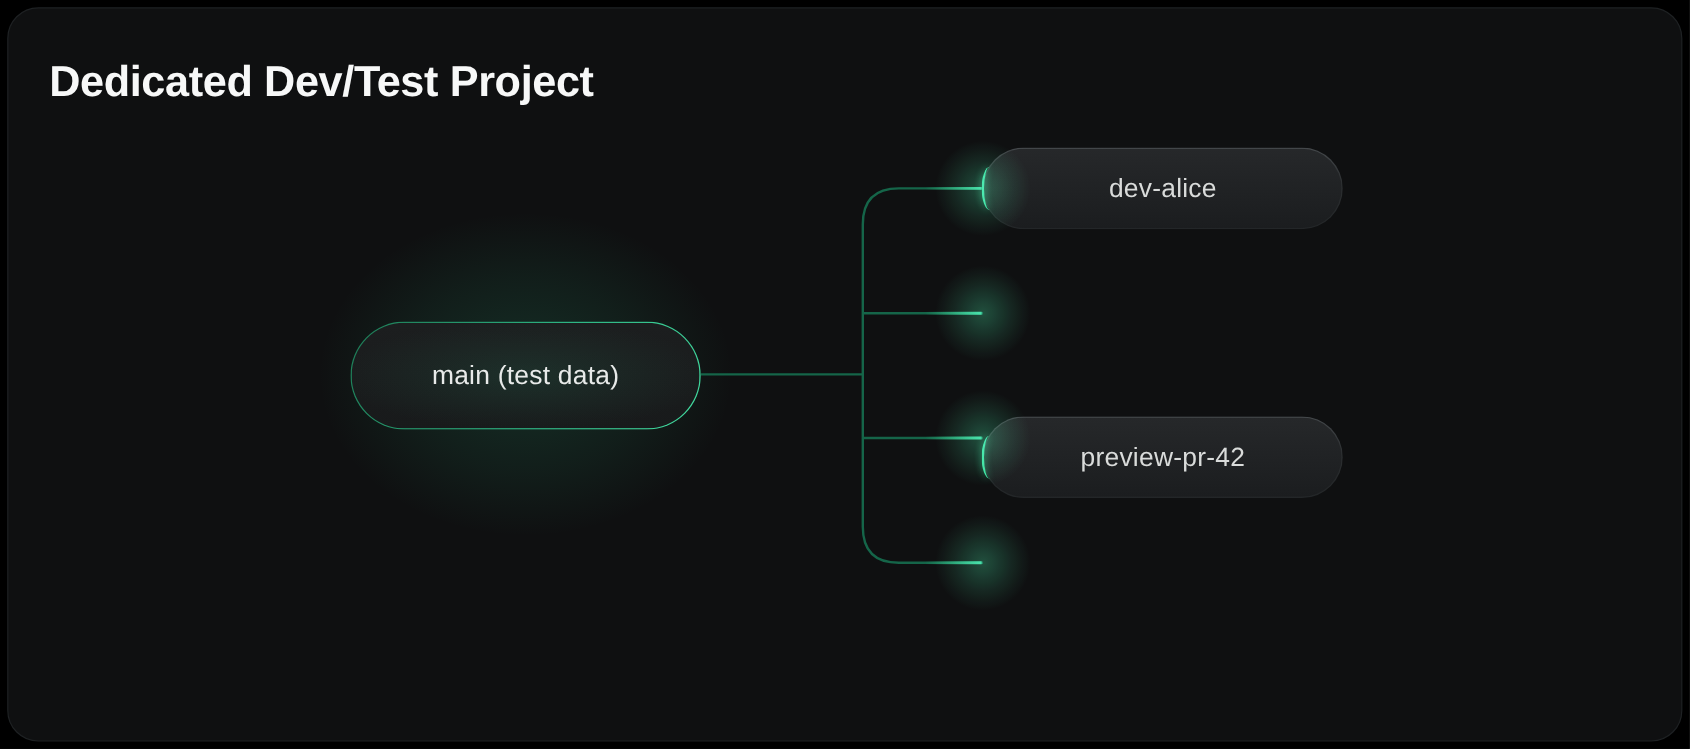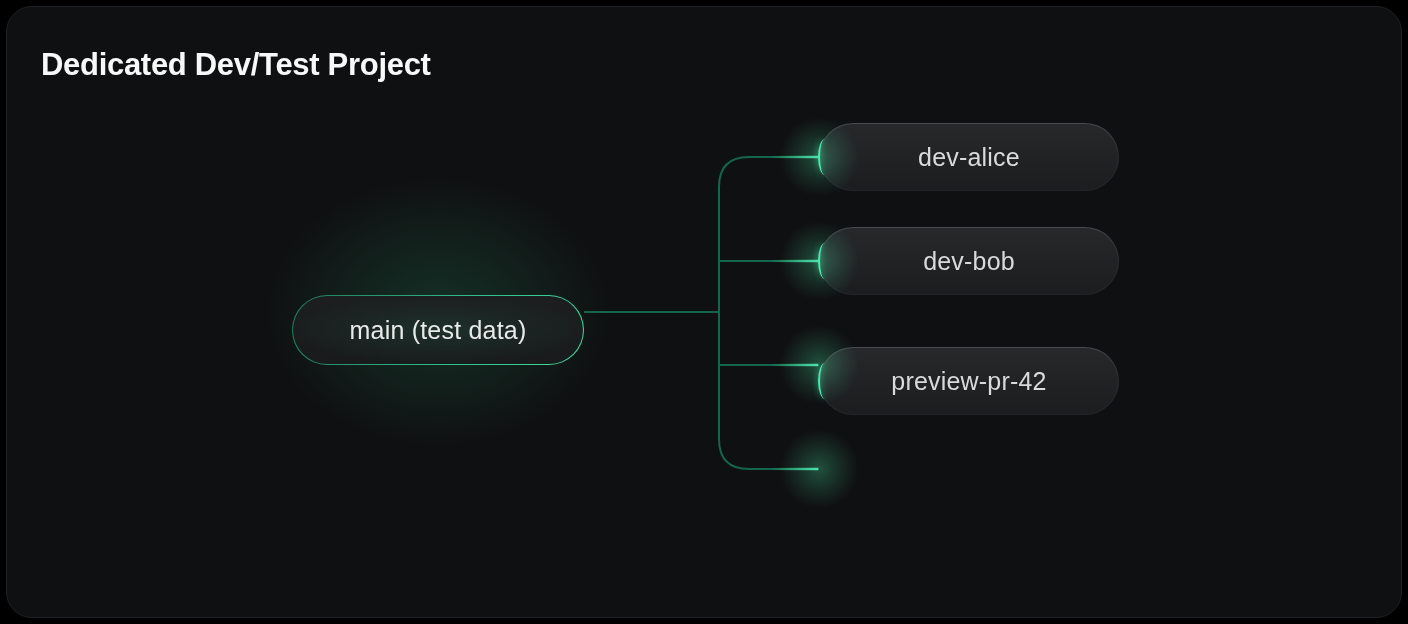--- a/index.html
+++ b/index.html
@@ -19,21 +19,21 @@
     left: 6px; top: 6px;
     width: 1396px; height: 612px;
     background: #0f1011;
     border: 1px solid #1e2123;
     border-radius: 26px;
     overflow: hidden;
   }
   .title {
     position: absolute;
     left: 34px; top: 40px;
-    font-size: 31px;
+    font-size: 36px;
     font-weight: 700;
     letter-spacing: -0.3px;
     color: #f7f8f8;
   }
   
   .main-glow {
     position: absolute;
     left: 201px; top: 125px;
     width: 460px; height: 360px;
     background: radial-gradient(closest-side,
@@ -47,26 +47,26 @@
     left: 0; top: 0;
     width: 1396px; height: 612px;
     pointer-events: none;
   }
   .node {
     position: absolute;
     display: flex;
     align-items: center;
     justify-content: center;
     border-radius: 999px;
-    font-size: 25px;
+    font-size: 22px;
     letter-spacing: 0.2px;
   }
   .node-main {
-    left: 285px; top: 288px;
-    width: 292px; height: 70px;
+    left: 285px; top: 261px;
+    width: 292px; height: 90px;
     color: #e8eae9;
     border: 1.6px solid transparent;
     background:
       radial-gradient(ellipse at 50% 50%, rgba(40,120,90,0.22), rgba(27,29,30,0) 75%) padding-box,
       linear-gradient(180deg, #1c1e1f, #181a1b) padding-box,
       linear-gradient(115deg, #1d7b56 0%, #2fbd89 55%, #43dda1 100%) border-box;
   }
   .node-branch {
     left: 812px;
     width: 300px; height: 68px;
@@ -150,23 +150,20 @@
       </g>
     </svg>
 
     <div class="node node-main">
       <span class="label">main (test data)</span>
     </div>
 
     <div class="node node-branch branch-1">
       <span class="label">dev-alice</span>
     </div>
-    <div class="node node-branch branch-2">
-      <span class="label">dev-bob</span>
-    </div>
     <div class="node node-branch branch-3">
       <span class="label">preview-pr-42</span>
     </div>
 
     <div class="end-glow eg-1"></div>
     <div class="end-glow eg-2"></div>
     <div class="end-glow eg-3"></div>
     <div class="end-glow eg-4"></div>
 
   </div>

